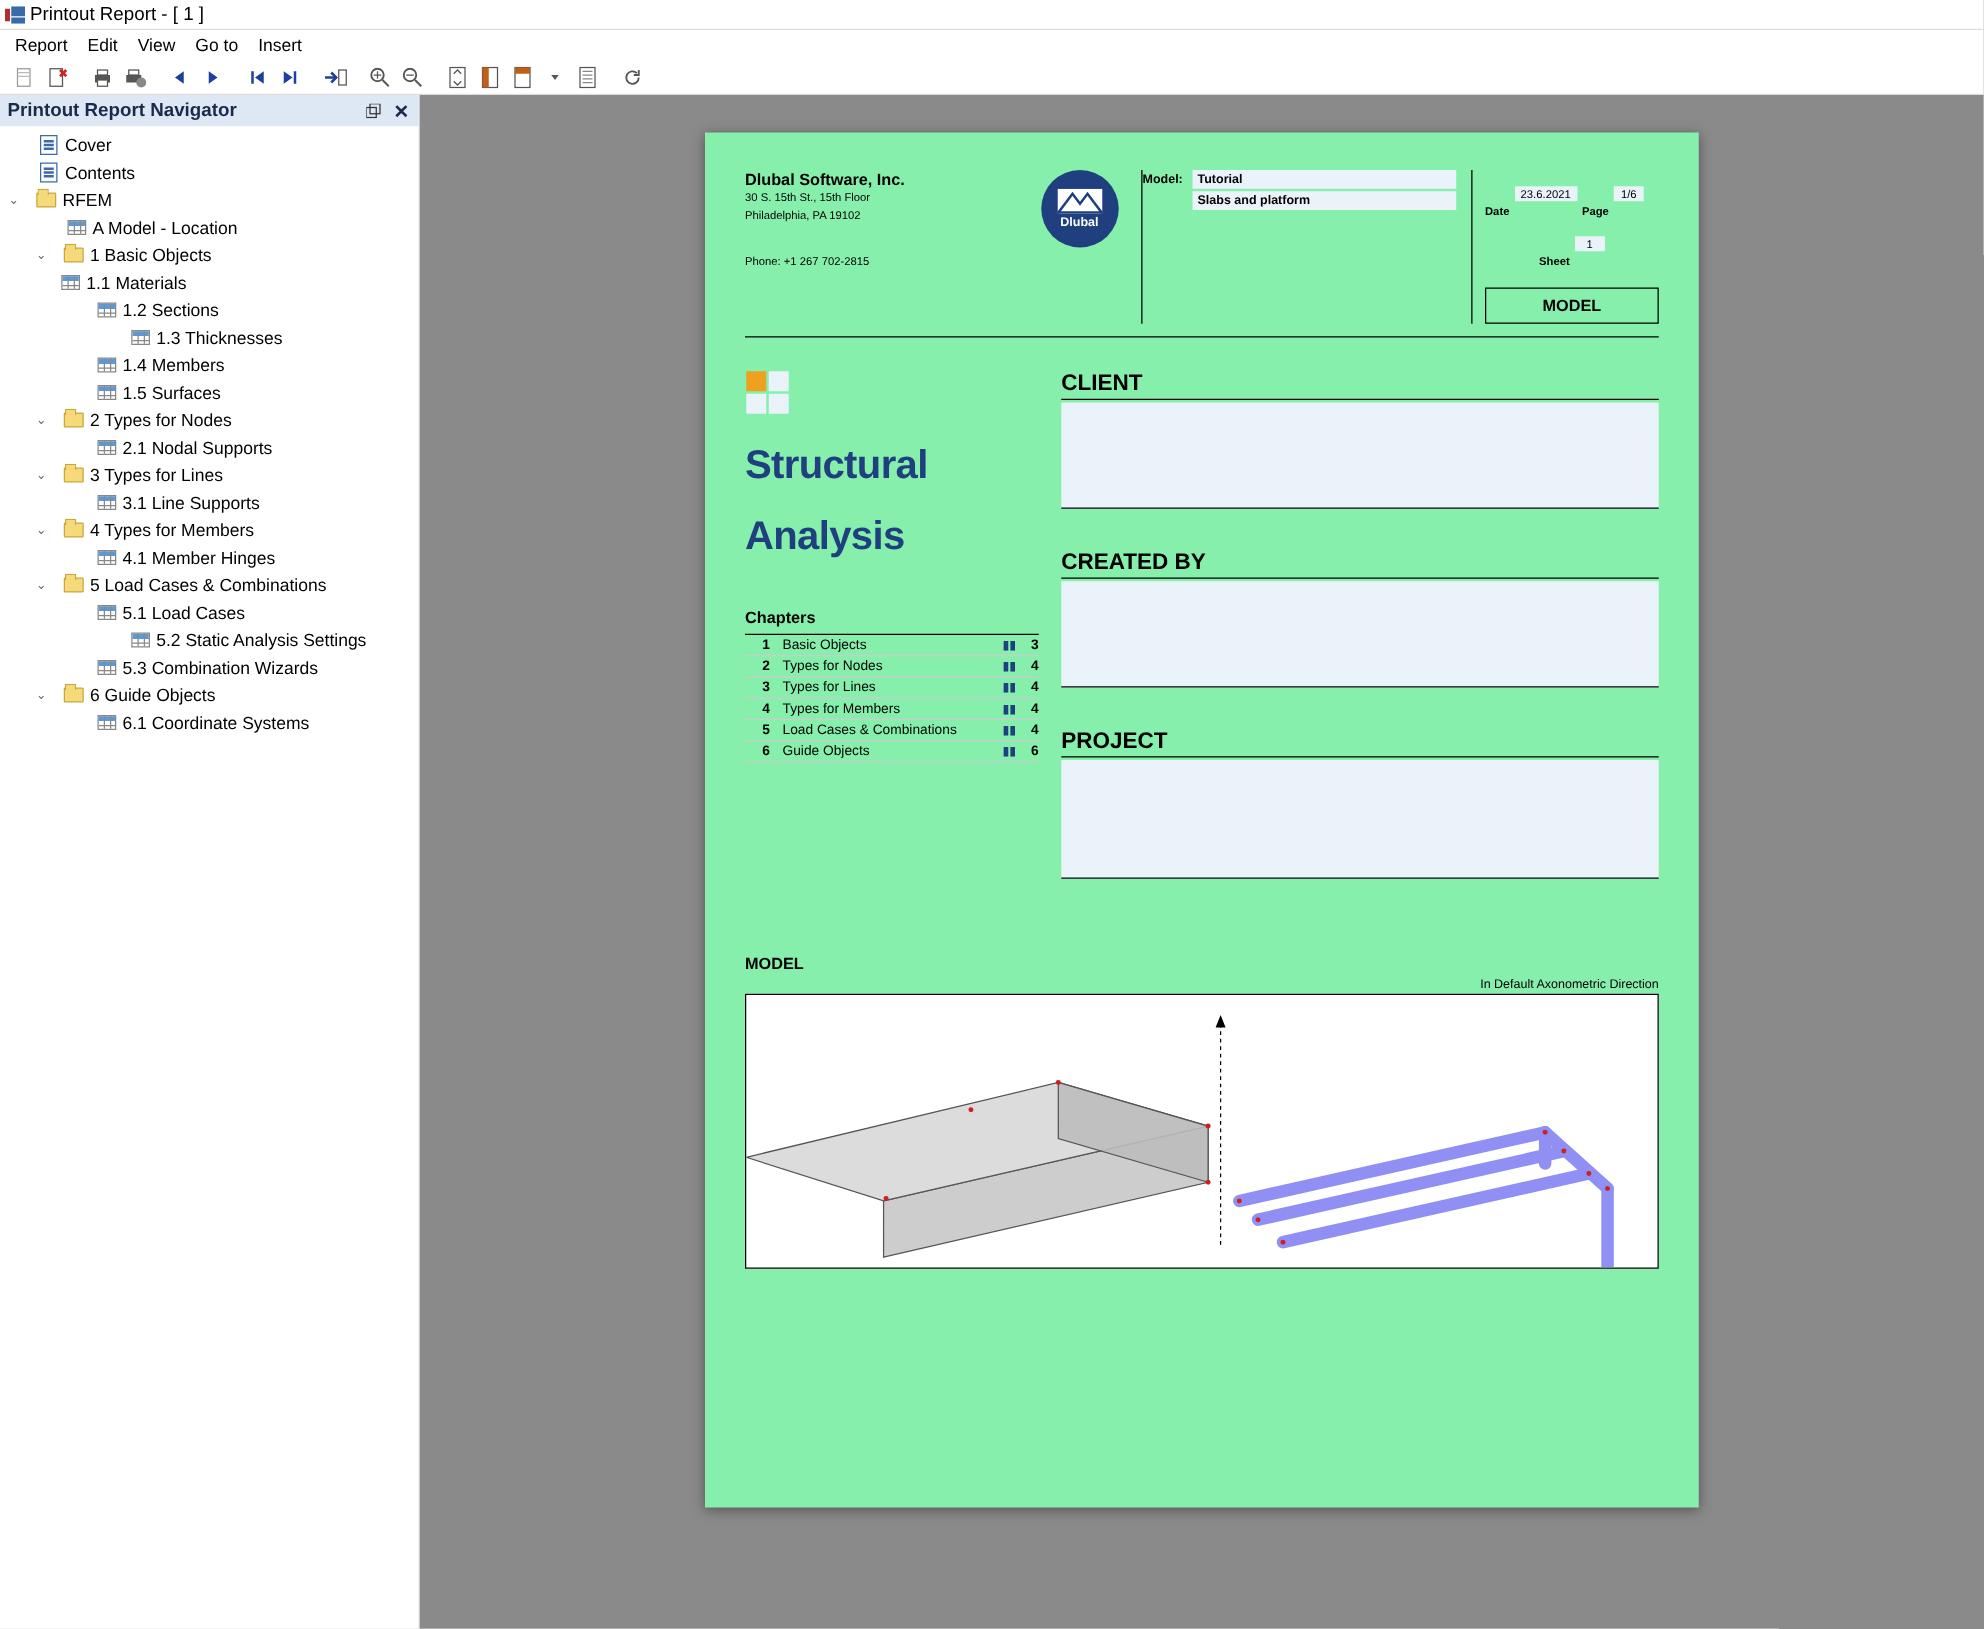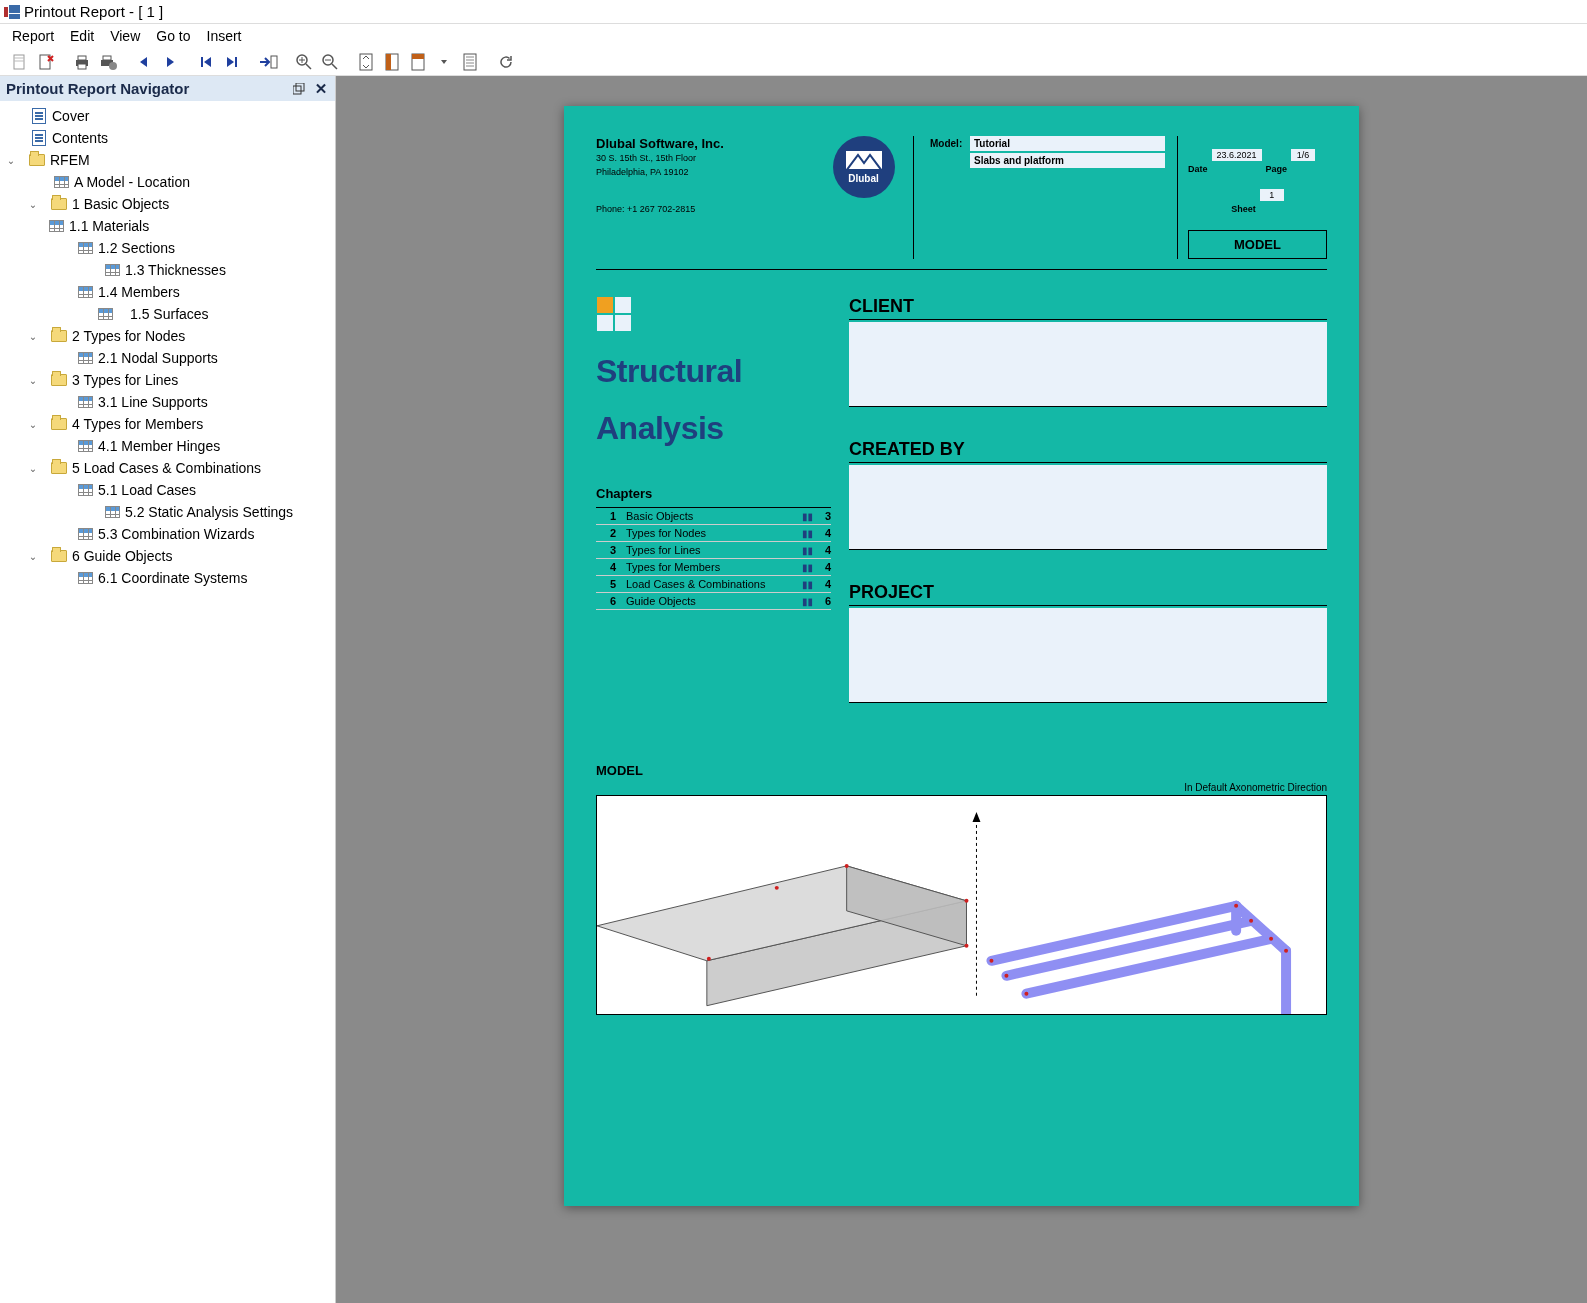--- a/index.html
+++ b/index.html
@@ -22,21 +22,21 @@
 .ic { display: inline-flex; align-items: center; justify-content: center; width: 18px; height: 16px; margin-right: 4px; }
 .page-ic { width:14px; height:16px; border:1px solid #3a6aa8; background:#fff; position:relative;}
 .page-ic::before { content:""; position:absolute; left:2px; top:3px; width:8px; height:2px; background:#3a6aa8; box-shadow: 0 3px 0 #3a6aa8, 0 6px 0 #3a6aa8;}
 .folder-ic { width:16px; height:12px; background:#f5d97a; border:1px solid #c8a83a; border-radius:1px; position:relative;}
 .folder-ic::before { content:""; position:absolute; top:-4px; left:0; width:7px; height:4px; background:#f5d97a; border:1px solid #c8a83a; border-bottom:none; border-radius:1px 1px 0 0;}
 .folder-ic.open { width:16px; height:12px; }
 .table-ic { width:15px; height:12px; border:1px solid #888; background:linear-gradient(#5a9ad8,#5a9ad8 4px,#fff 4px); position:relative;}
 .table-ic::before {content:"";position:absolute;left:4px;top:0;width:1px;height:100%;background:#888;box-shadow:5px 0 0 #888;}
 .table-ic::after {content:"";position:absolute;left:0;top:7px;width:100%;height:1px;background:#888;}
 .preview { flex: 1; background: #8a8a8a; overflow: auto; padding: 30px 0 0 0; display: flex; justify-content: center; align-items: flex-start;}
-.page { width: 795px; min-height: 1100px; background: #14b8a6; box-shadow: 0 2px 10px rgba(0,0,0,0.4); position: relative; margin-bottom: 30px;}
+.page { width: 795px; min-height: 1100px; background: #86efac; box-shadow: 0 2px 10px rgba(0,0,0,0.4); position: relative; margin-bottom: 30px;}
 .page-inner { padding: 30px 32px 20px 32px; }
 .hdr { display: flex; border-bottom: 1.5px solid #000; padding-bottom: 10px;}
 .hdr-left { flex: 0 0 230px; }
 .hdr-left .coname { font-weight: bold; font-size: 13px; }
 .hdr-left .addr { font-size: 9px; line-height: 1.3; margin-top: 2px;}
 .hdr-left .phone { font-size: 9px; margin-top: 26px;}
 .logo-wrap { width: 75px; display:flex; align-items:flex-start; justify-content:center;}
 .logo { width:62px; height:62px; background:#1f3f7e; border-radius:50%; display:flex; flex-direction:column; align-items:center; justify-content:center;}
 .logo svg { display:block;}
 .logo-text { color:#fff; font-size:10px; font-weight:bold; margin-top:2px;}
@@ -273,21 +273,21 @@
             <span class="table-ic"></span>
           </span>
           <span>1.3 Thicknesses</span>
         </div>
       <div class="tree-row" style="padding-left:76px;">
           <span class="ic">
             <span class="table-ic"></span>
           </span>
           <span>1.4 Members</span>
         </div>
-      <div class="tree-row" style="padding-left:96px;gap:12px;">
+      <div class="tree-row" style="padding-left:76px;">
           <span class="ic">
             <span class="table-ic"></span>
           </span>
           <span>1.5 Surfaces</span>
         </div>
       <div class="tree-row" style="padding-left:26px;">
           <span class="tw">⌄</span>
           <span style="width:10px;"></span>
           <span class="ic">
             <span class="folder-ic"></span>
@@ -385,21 +385,21 @@
           <div class="logo-wrap">
             <div class="logo">
               <svg width="36" height="20" viewBox="0 0 36 20">
                   <rect x="0" y="0" width="36" height="20" fill="#fff"></rect>
                   <path d="M0 20 L12 4 L18 12 L24 4 L36 20" fill="none" stroke="#1f3f7e" stroke-width="2"></path>
                   <line x1="0" y1="19" x2="36" y2="19" stroke="#1f3f7e" stroke-width="2"></line>
                 </svg>
               <div class="logo-text">Dlubal</div>
             </div>
           </div>
-          <div class="hdr-mid" style="border-left:1.5px solid #000;padding-left:16px;">
+          <div class="hdr-mid" style="border-left:1.5px solid #000;padding-left:0;">
             <div class="mrow">
                 <span class="lbl">Model:</span>
                 <span class="val">Tutorial</span>
               </div>
             <div class="mrow">
                 <span class="lbl"></span>
                 <span class="val">Slabs and platform</span>
               </div>
           </div>
           <div class="hdr-right" style="border-left:1.5px solid #000;padding-left:10px;">

